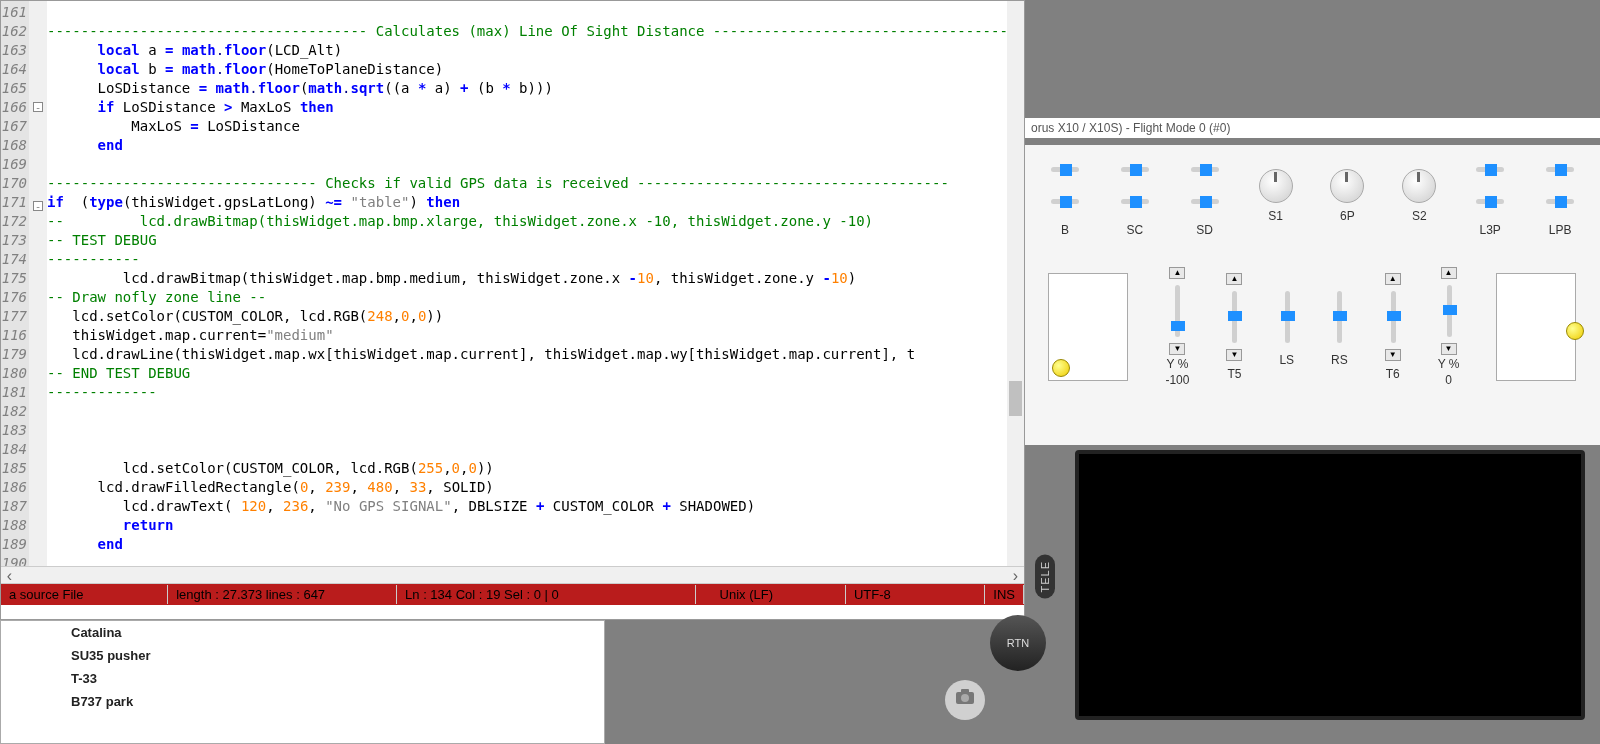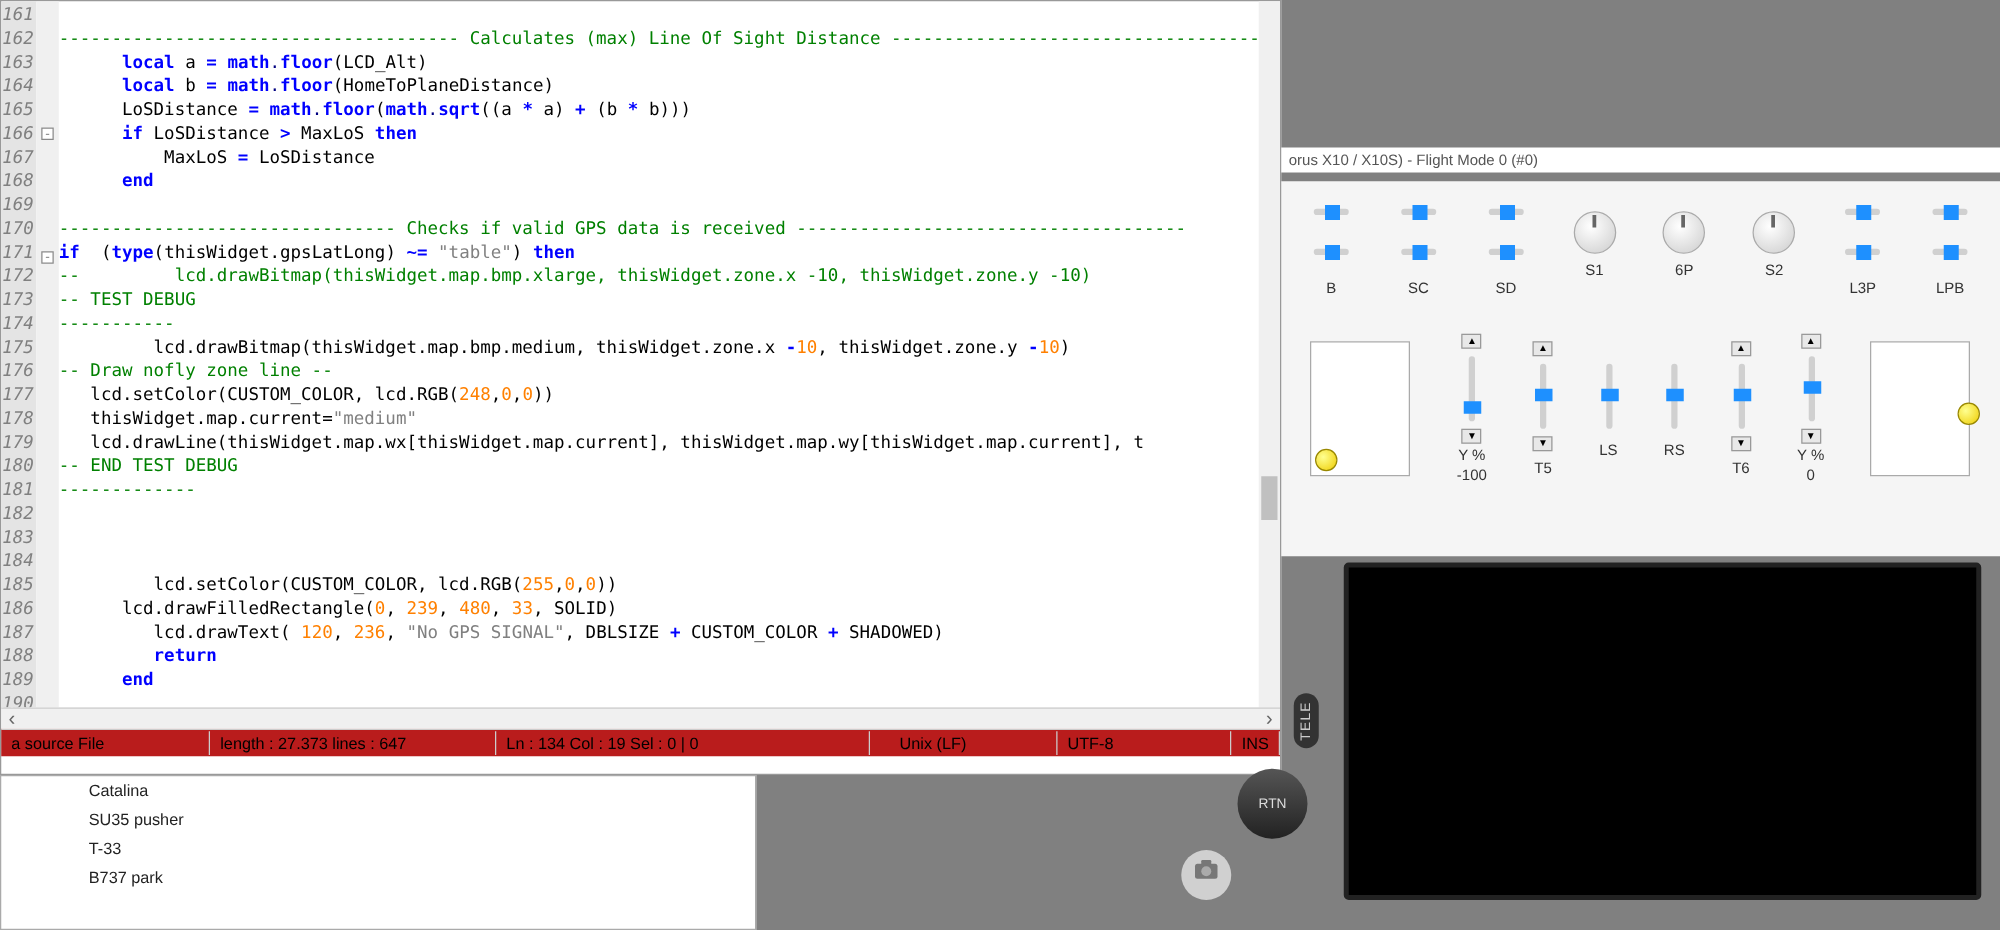--- a/index.html
+++ b/index.html
@@ -116,20 +116,21 @@
 .sb-eol { width: 135px; margin-left: 16px; }
 .sb-enc { width: 140px; }
 .sb-mode { flex: 1; text-align: right; padding-right: 12px; }
 
 .list-panel {
   position: absolute;
   left: 0; top: 620px;
   width: 605px; height: 124px;
   background: #fff;
   border: 1px solid #aaa;
+  font-weight: bold;
 }
 .list-panel .item {
   padding: 4px 0 4px 70px;
   font-size: 13px;
   color: #222;
 }
 
 .sim-window {
   position: absolute;
   top: 0; right: 0;
@@ -346,21 +347,21 @@
         <div>168</div>
         <div>169</div>
         <div>170</div>
         <div>171</div>
         <div>172</div>
         <div>173</div>
         <div>174</div>
         <div>175</div>
         <div>176</div>
         <div>177</div>
-        <div>178</div>
+        <div>116</div>
         <div>179</div>
         <div>180</div>
         <div>181</div>
         <div>182</div>
         <div>183</div>
         <div>184</div>
         <div>185</div>
         <div>186</div>
         <div>187</div>
         <div>188</div>

